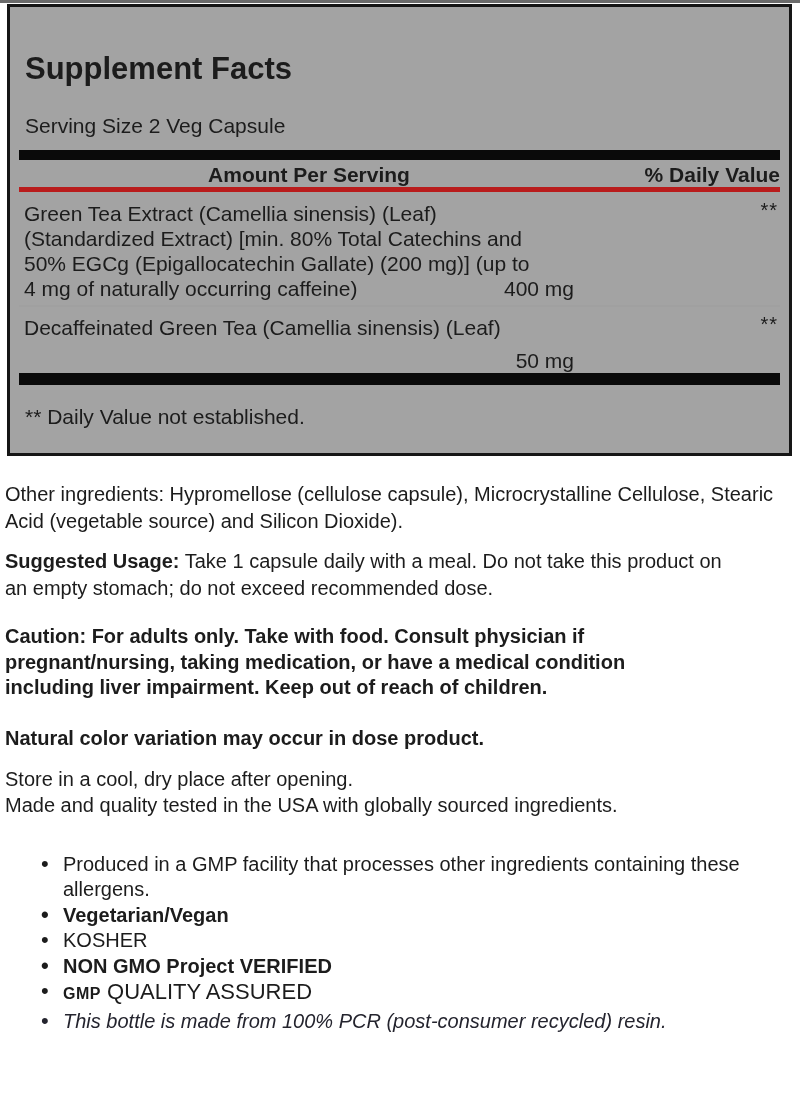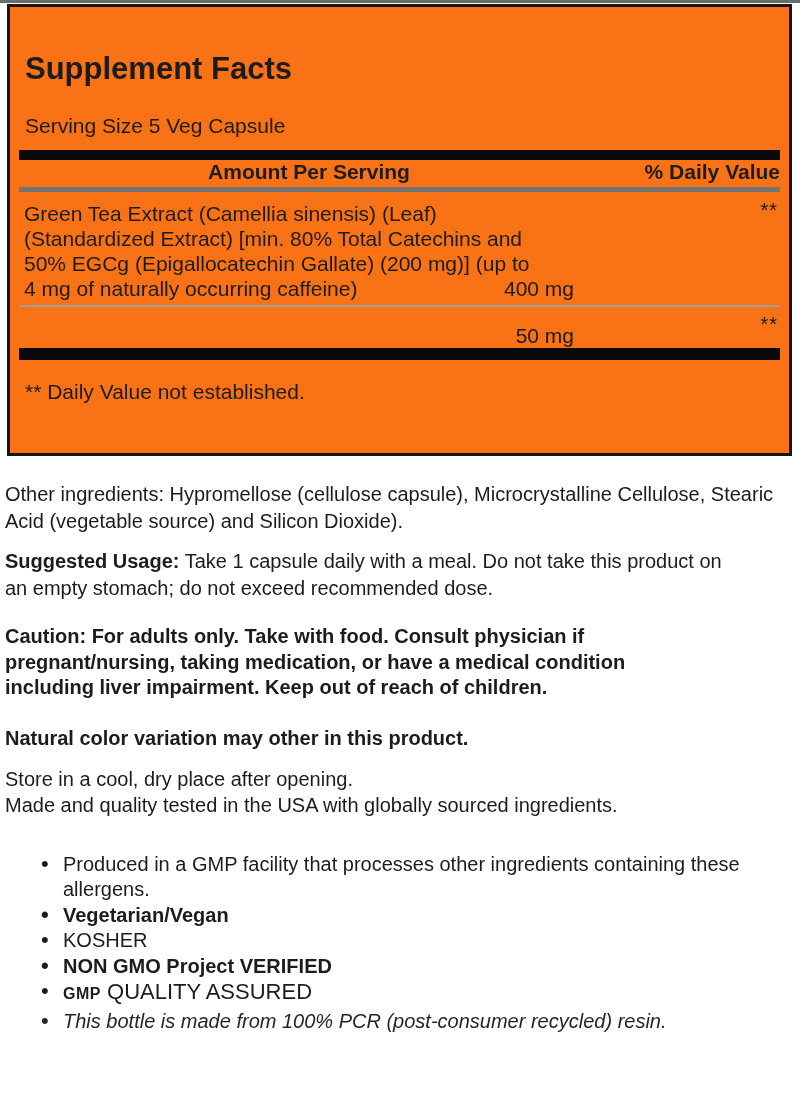--- a/index.html
+++ b/index.html
@@ -16,36 +16,36 @@
     width: 100%; height: 3px; background: #6b6b6b;
   }
 
   
   .sf-panel {
     position: absolute; top: 4px; left: 7px;
     width: 785px; height: 452px;
     border: 3px solid #161616;
     box-sizing: border-box;
     padding: 0 9px;
-    background: #f97316;
+    background: #a3a3a3;
   }
   .sf-title {
     margin: 44px 0 0 6px;
     font-size: 31px; font-weight: bold;
     line-height: 36px; letter-spacing: 0px;
   }
   .sf-serving {
     margin: 27px 0 0 6px;
     font-size: 21px; line-height: 24px;
   }
   .bar-thick-top { margin-top: 12px; height: 10px; background: #0a0a0a; }
   .sf-header {
-    display: flex; align-items: flex-start;
+    display: flex; align-items: flex-end;
     height: 27px;
-    border-bottom: 5px solid #737373;
+    border-bottom: 5px solid #b91c1c;
     font-size: 21px; font-weight: bold;
   }
   .sf-header .col-amount { width: 580px; text-align: center; }
   .sf-header .col-dv { flex: 1; text-align: right; }
 
   .sf-row { position: relative; font-size: 21px; line-height: 25px; }
   .sf-row .ing-line { margin-left: 5px; }
   .row-1 { padding-top: 9px; }
   .row-2 { padding-top: 8px; }
   .dv-mark {
@@ -100,21 +100,21 @@
   li.b-italic { font-style: italic; color: #24242e; margin-top: 2px; font-size: 20px; }
   li.b-italic::before { font-style: normal; }
 </style>
 </head>
 <body>
 
 <div class="top-hairline"></div>
 
 <div class="sf-panel">
   <div class="sf-title">Supplement Facts</div>
-  <div class="sf-serving">Serving Size 5 Veg Capsule</div>
+  <div class="sf-serving">Serving Size 2 Veg Capsule</div>
 
   <div class="bar-thick-top"></div>
 
   <div class="sf-header">
     <div class="col-amount">Amount Per Serving</div>
     <div class="col-dv">% Daily Value</div>
   </div>
 
   <div class="sf-row row-1">
     <span class="dv-mark">**</span>
@@ -124,38 +124,39 @@
     <div class="amount-flex">
       <span>4 mg of naturally occurring caffeine)</span>
       <span>400 mg</span>
     </div>
   </div>
 
   <div class="row-sep"></div>
 
   <div class="sf-row row-2">
     <span class="dv-mark">**</span>
+    <div class="ing-line">Decaffeinated Green Tea (Camellia sinensis) (Leaf)</div>
     <div class="amount-right">50 mg</div>
   </div>
 
   <div class="bar-thick-bottom"></div>
 
   <div class="sf-footnote">** Daily Value not established.</div>
 </div>
 
 <div class="copy">
   <div class="para p-other">Other ingredients: Hypromellose (cellulose capsule), Microcrystalline Cellulose, Stearic Acid (vegetable source) and Silicon Dioxide).</div>
 
   <div class="para p-suggested">
     <span class="lead-bold">Suggested Usage:</span><span> Take 1 capsule daily with a meal. Do not take this product on an empty stomach; do not exceed recommended dose.</span>
   </div>
 
   <div class="para p-caution">Caution: For adults only. Take with food. Consult physician if pregnant/nursing, taking medication, or have a medical condition including liver impairment. Keep out of reach of children.</div>
 
-  <div class="para p-natural">Natural color variation may other in this product.</div>
+  <div class="para p-natural">Natural color variation may occur in dose product.</div>
 
   <div class="para p-store">Store in a cool, dry place after opening.</div>
 
   <div class="para p-made">Made and quality tested in the USA with globally sourced ingredients.</div>
 
   <ul class="features">
     <li class="b-produced">Produced in a GMP facility that processes other ingredients containing these allergens.</li>
     <li class="b-bold">Vegetarian/Vegan</li>
     <li class="b-kosher">KOSHER</li>
     <li class="b-bold b-nongmo">NON GMO Project VERIFIED</li>

